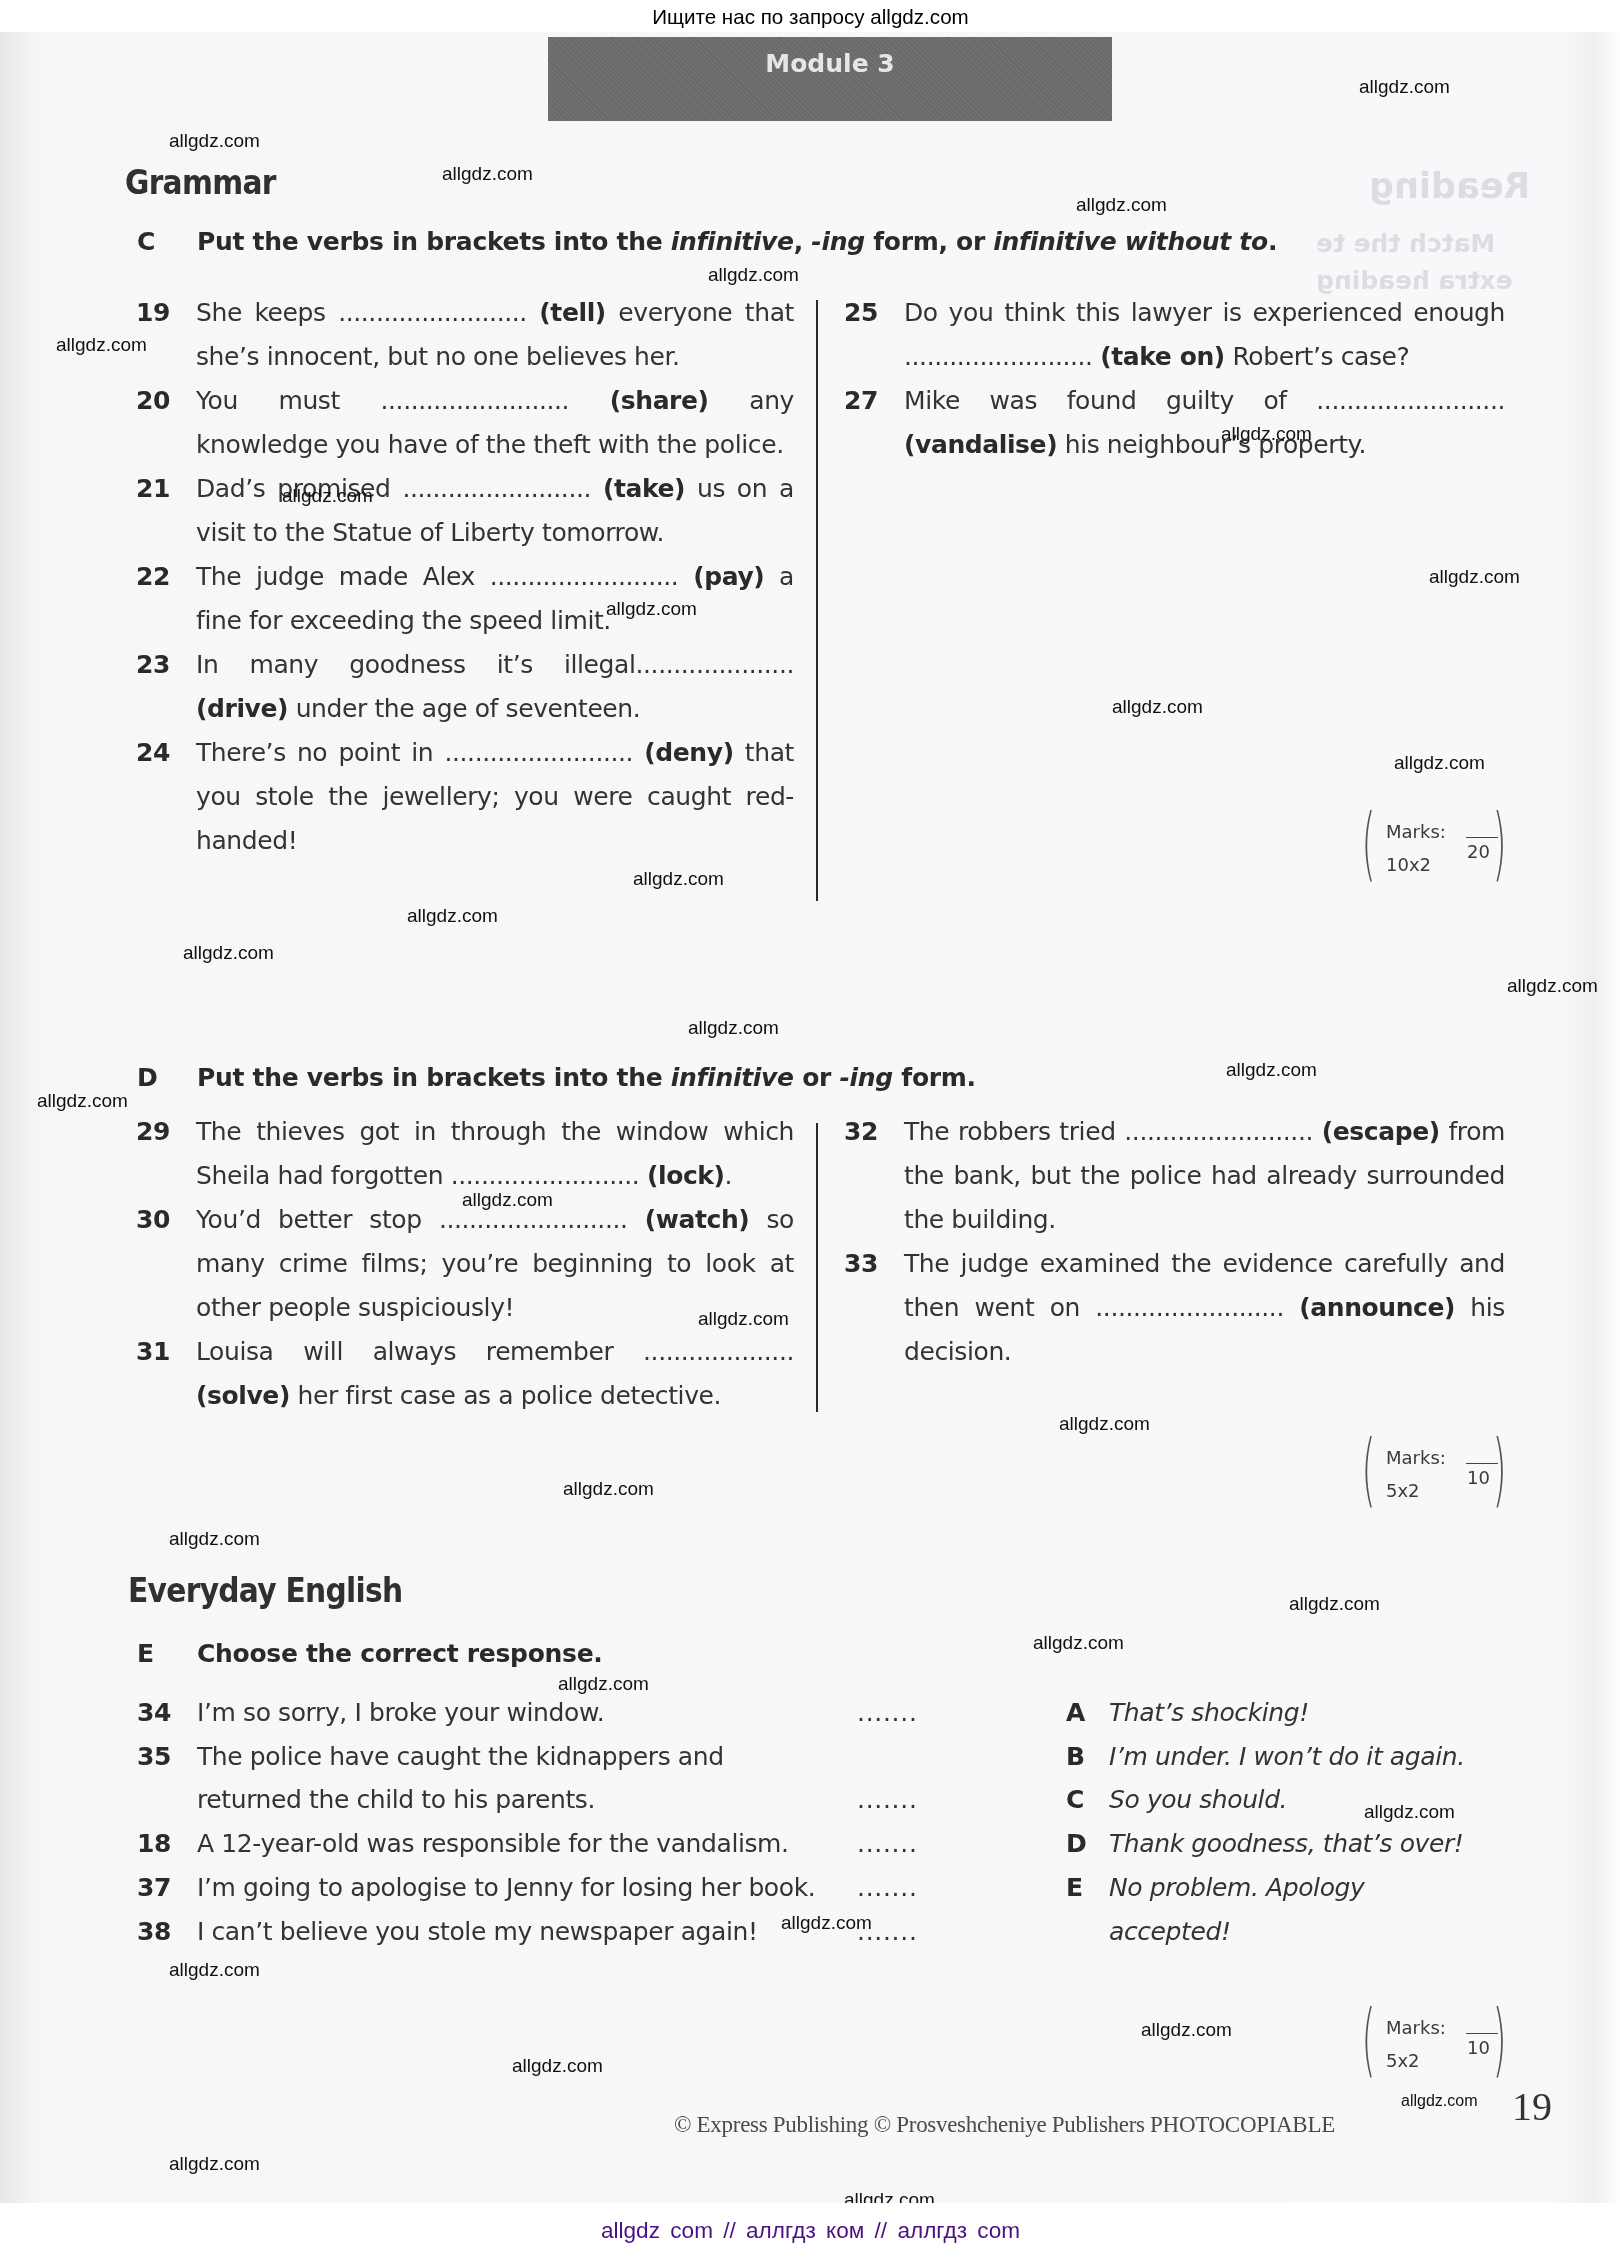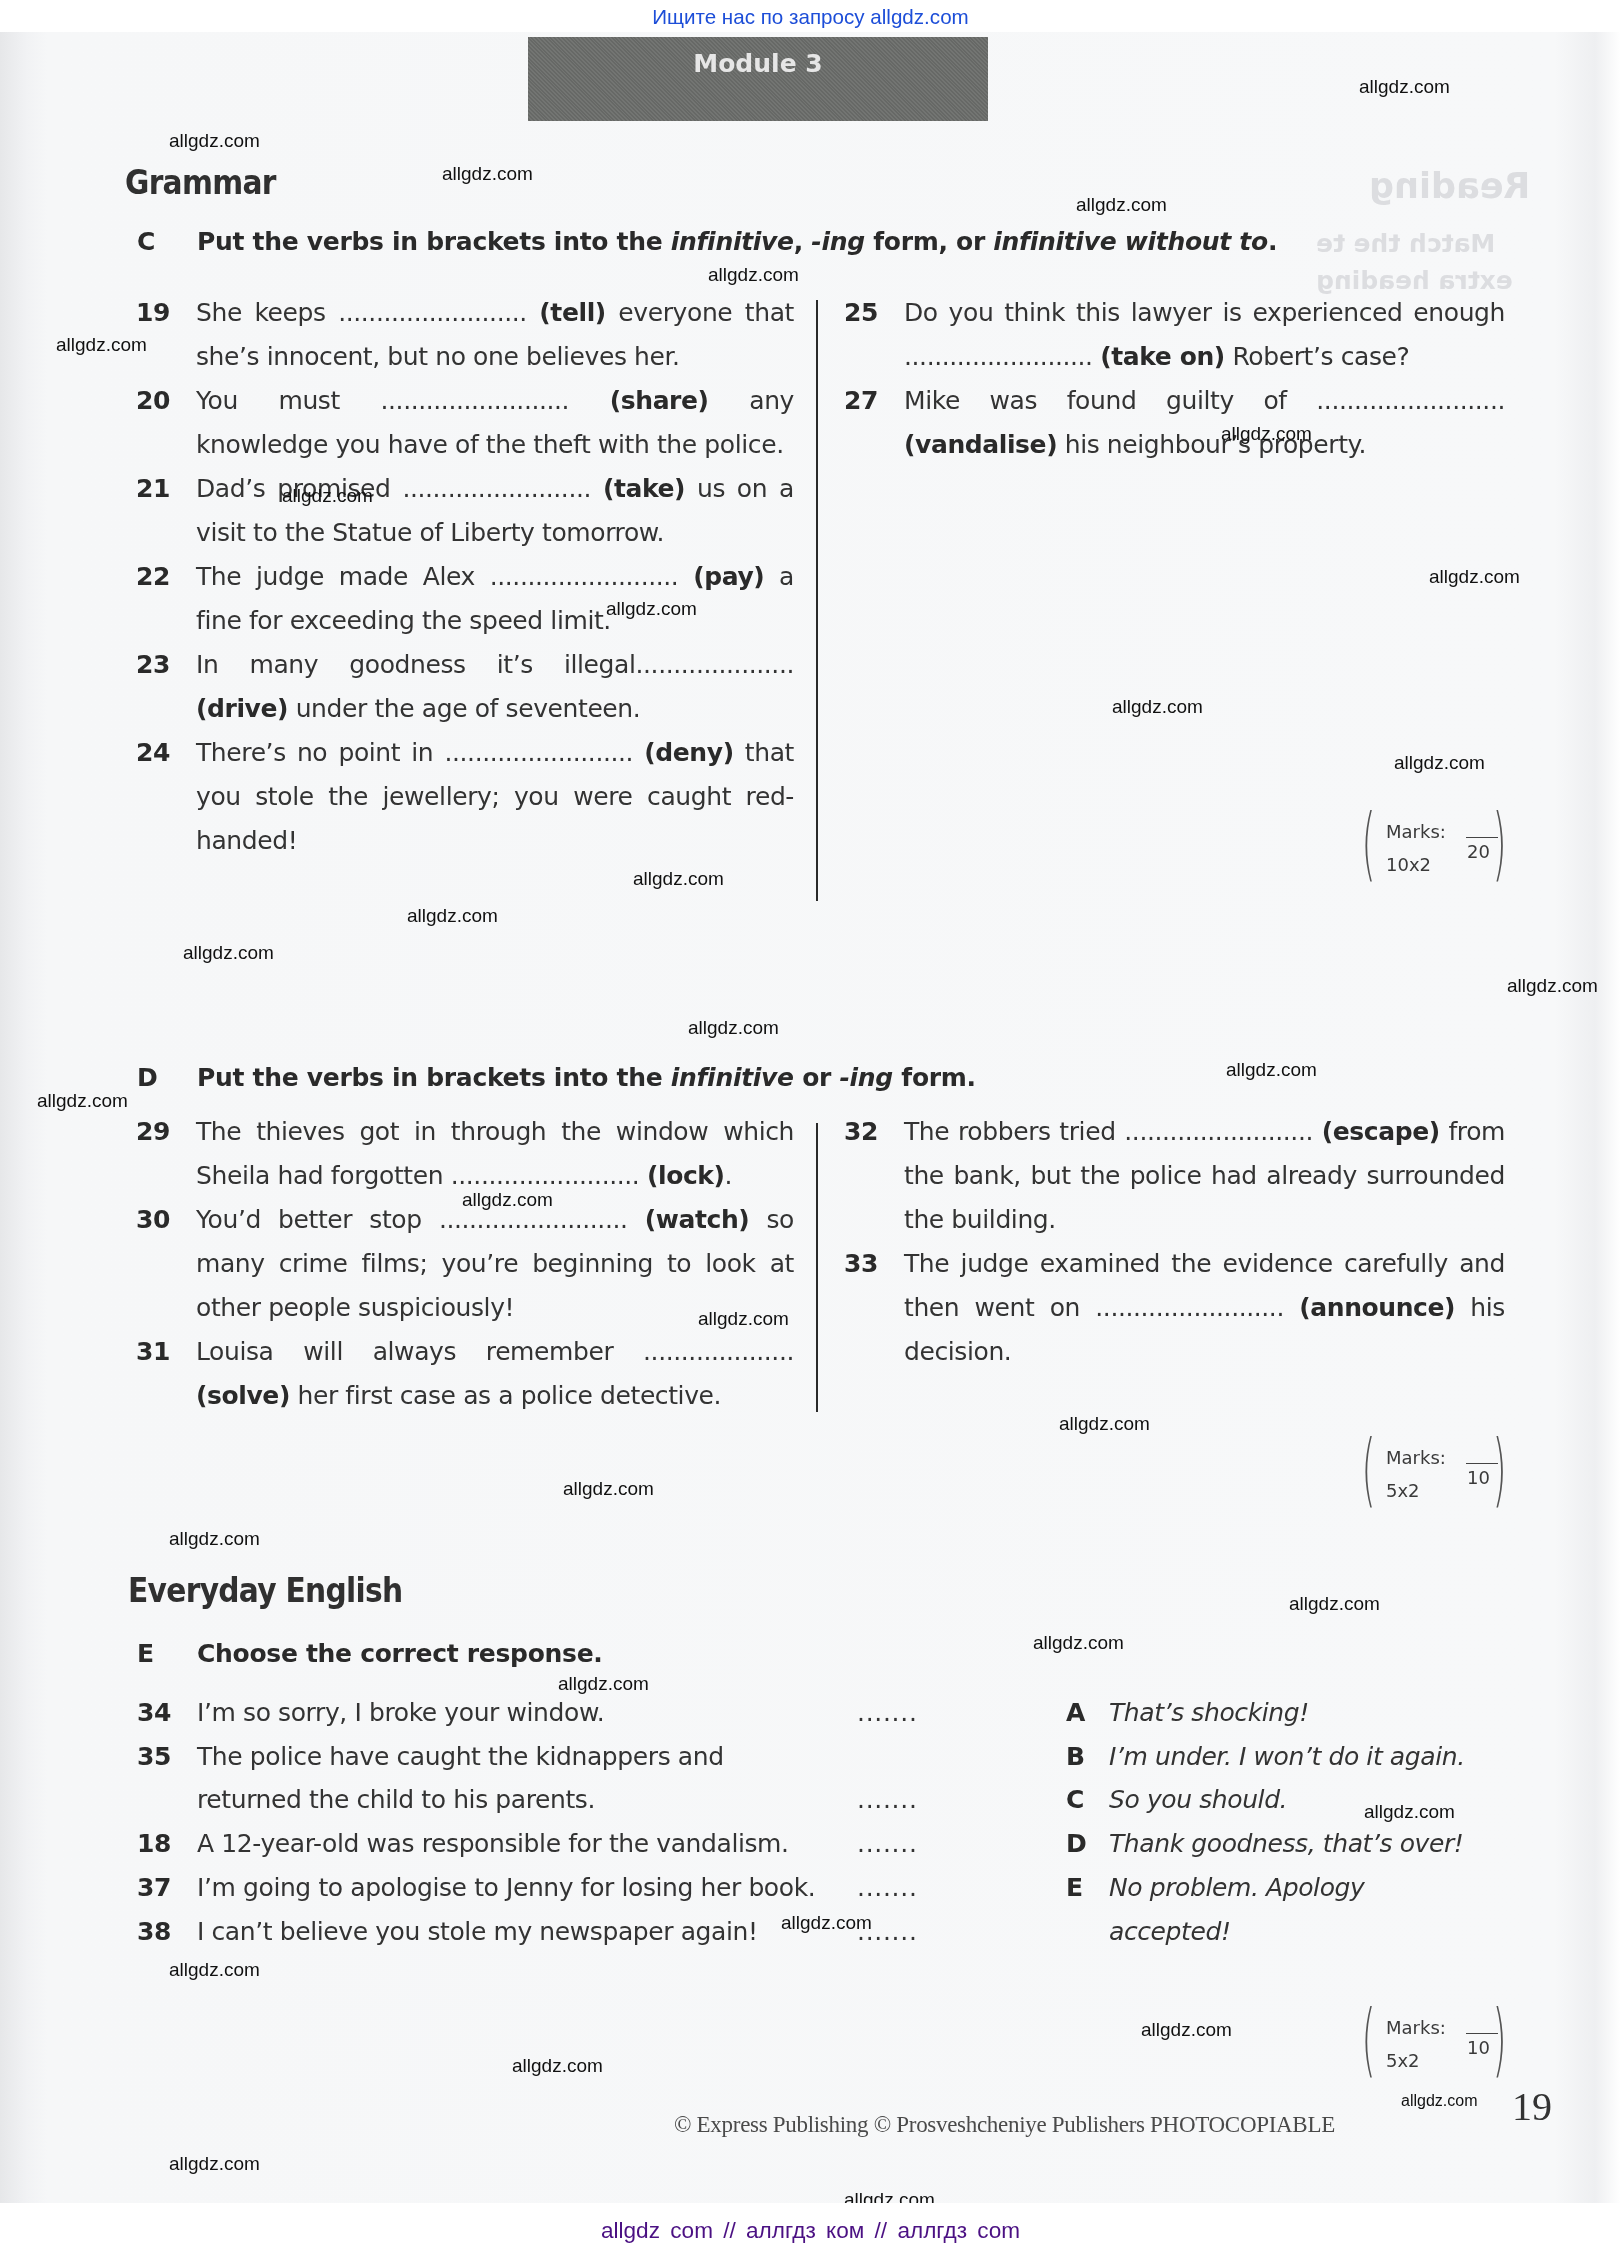--- a/index.html
+++ b/index.html
@@ -9,25 +9,25 @@
     font-family: "DejaVu Sans", sans-serif;
     color: #2e2e2e;
   }
   .page {
     position: absolute; left: 0; top: 32px; width: 1621px; height: 2172px;
     background: linear-gradient(90deg, #e6e7e9 0px, #f1f2f4 26.6px, #f6f7f8 47px, #f7f8f9 1555px, #eeeff1 1595px, #ffffff 1621px);
   }
   .top-banner {
     position: absolute; left: 0; top: 0; width: 1621px; height: 32px;
     text-align: center; line-height: 33px;
-    color: #1d4ed8; font-size: 20.6px;
+    color: #000000; font-size: 20.6px;
     font-family: "Liberation Sans", sans-serif;
   }
   .module-box {
-    position: absolute; left: 528px; top: 37px; width: 460px; height: 84px;
+    position: absolute; left: 548px; top: 37px; width: 564px; height: 84px;
     background: #6c6e6b;
     background-image: repeating-linear-gradient(45deg, rgba(255,255,255,0.05) 0 1.3px, rgba(0,0,0,0.05) 1.3px 2.7px);
   }
   .module-box span {
     position: absolute; left: 0; right: 0; top: 12px; text-align: center;
     color: #e6e6e6; font-size: 25px; font-weight: bold;
     font-family: "DejaVu Sans", sans-serif;
   }
   .ghost {
     position: absolute; color: #dcdde0; font-weight: bold;

